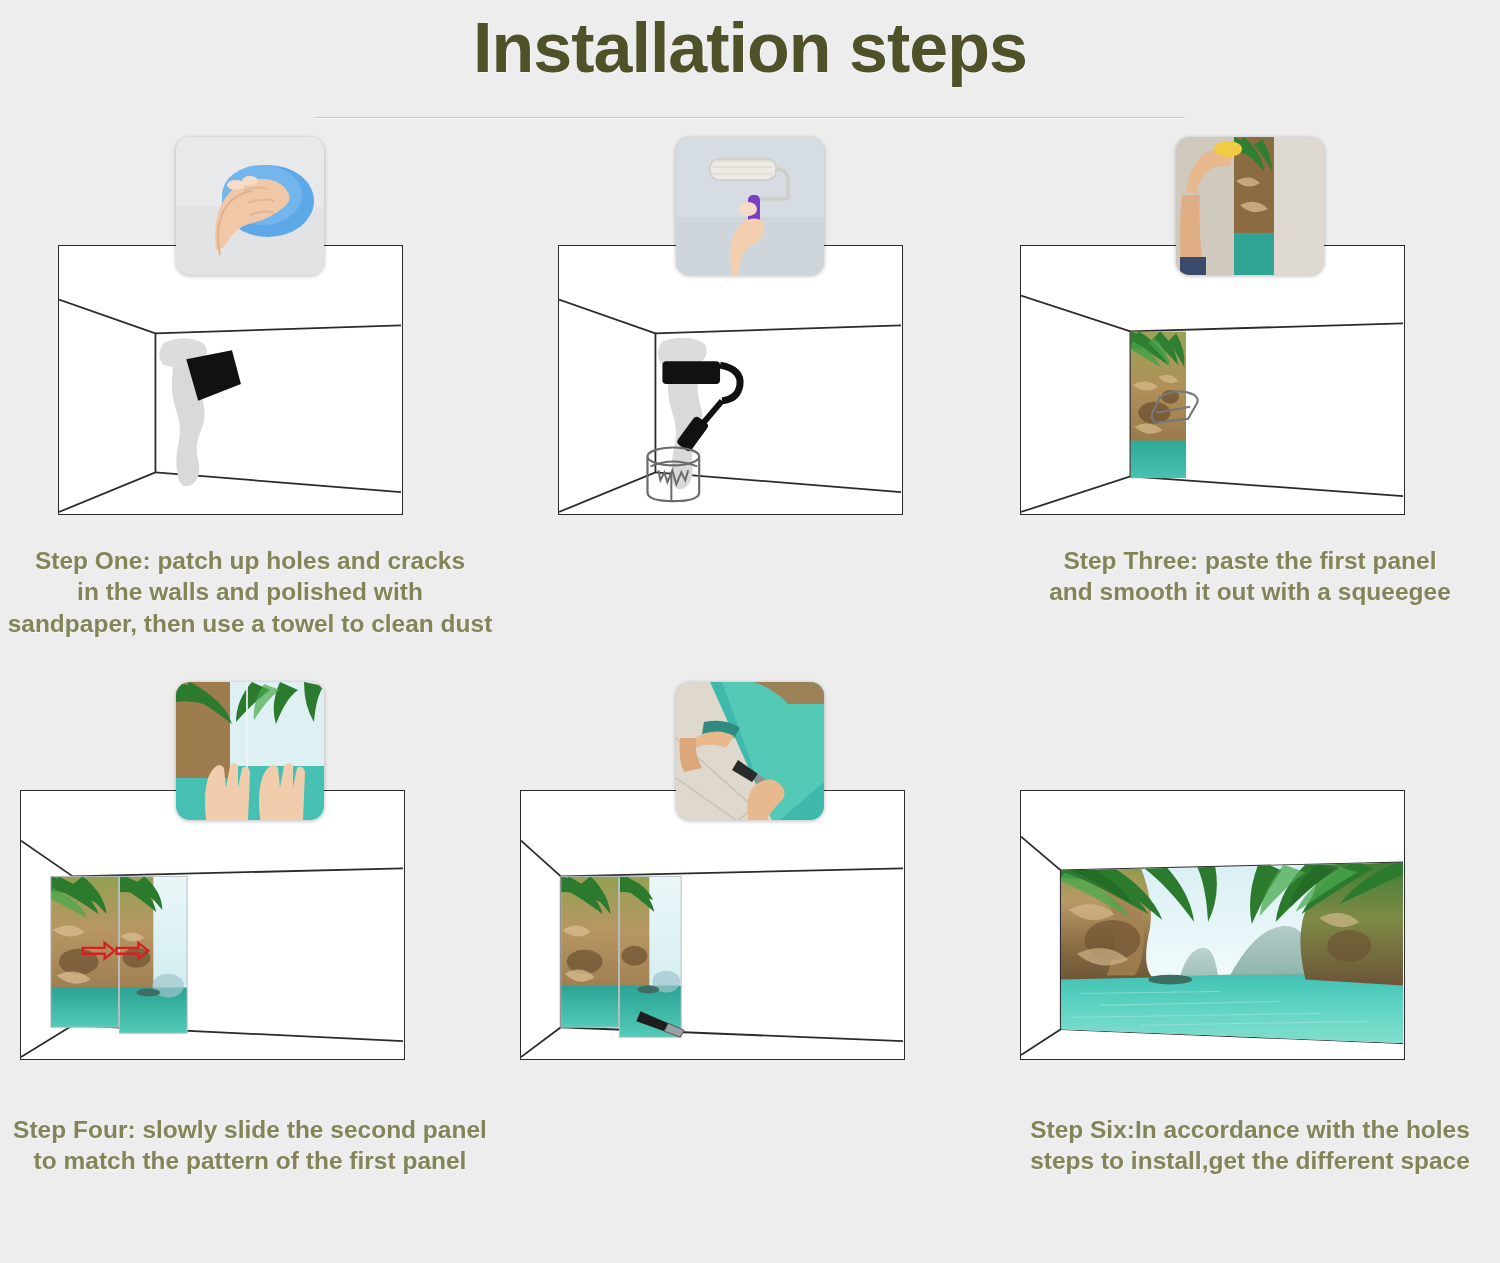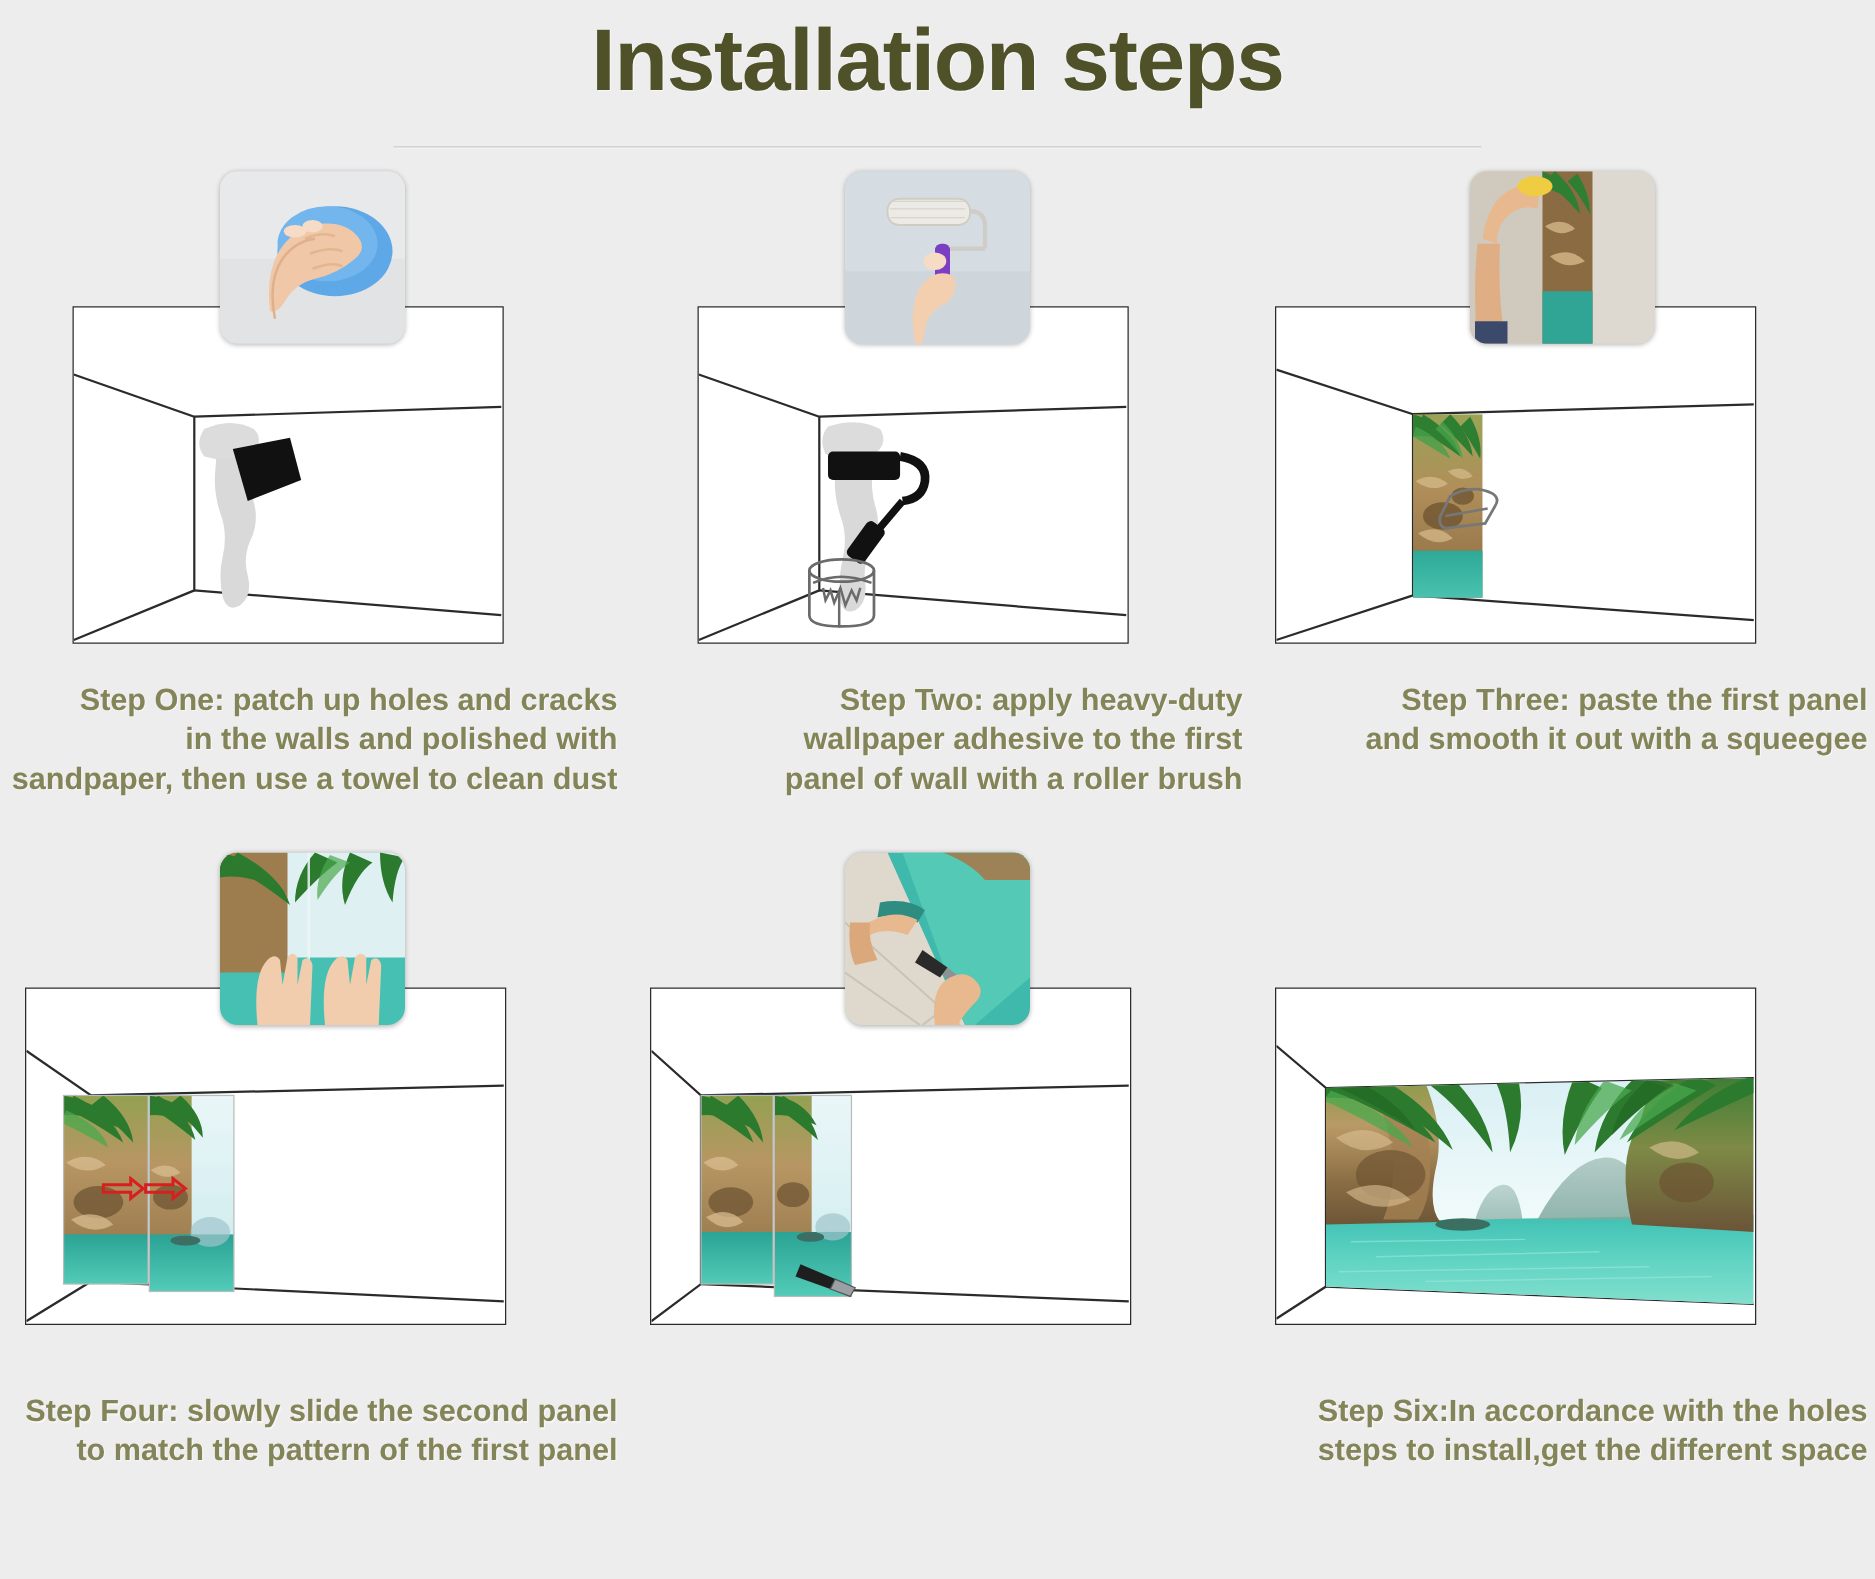--- a/index.html
+++ b/index.html
@@ -69,21 +69,21 @@
     text-align: center;
     font-size: 24.5px;
     font-weight: bold;
     color: #838457;
     line-height: 1.3;
     padding: 0 6px;
     text-shadow: 1px 1px 0 rgba(255,255,255,.5);
   }
   .row2 .caption { top: 432px; }
   .row2 .room-wrap { height: 400px; }
-  .caption span { display: block; text-align: right; }
+  .caption span { display: block; }
 </style>
 </head>
 <body>
 
 <h1 class="page-title">Installation steps</h1>
 <div class="title-divider"></div>
 
 <div class="grid">
 
   <div class="step">
@@ -157,25 +157,20 @@
           <rect y="0" width="148" height="80" fill="#d6dde2"></rect>
           <rect x="34" y="22" width="66" height="21" rx="9" fill="#eceae4" stroke="#cfccc4" stroke-width="1.5"></rect>
           <path d="M36 24 L96 24 M36 30 L96 30 M36 37 L96 37" stroke="#d8d4cb" stroke-width="1"></path>
           <path d="M100 32 q12 0 12 12 l0 18" fill="none" stroke="#cfcdc8" stroke-width="3.5"></path>
           <path d="M84 62 l28 0" fill="none" stroke="#cfcdc8" stroke-width="3.5"></path>
           <rect x="72" y="58" width="12" height="32" rx="5" fill="#7b3fc4"></rect>
           <path d="M56 138 q-6 -36 8 -50 q8 -8 18 -6 q8 2 6 12 q-2 10 -12 14 q-10 6 -12 18 q-2 12 -2 12z" fill="#f3cfb0"></path>
           <ellipse cx="72" cy="72" rx="9" ry="7" fill="#f6dcc4"></ellipse>
         </svg>
       </div>
-    </div>
-    <div class="caption">
-      <span>Step Two: apply heavy-duty</span>
-      <span>wallpaper adhesive to the first</span>
-      <span>panel of wall with a roller brush</span>
     </div>
   </div>
 
   <div class="step">
     <div class="room-wrap">
       <div class="room wide">
         <svg viewBox="0 0 385 270" preserveAspectRatio="none">
           <defs>
             <linearGradient id="s3water" x1="0" y1="0" x2="0" y2="1">
               <stop offset="0%" stop-color="#2ea897"></stop>

